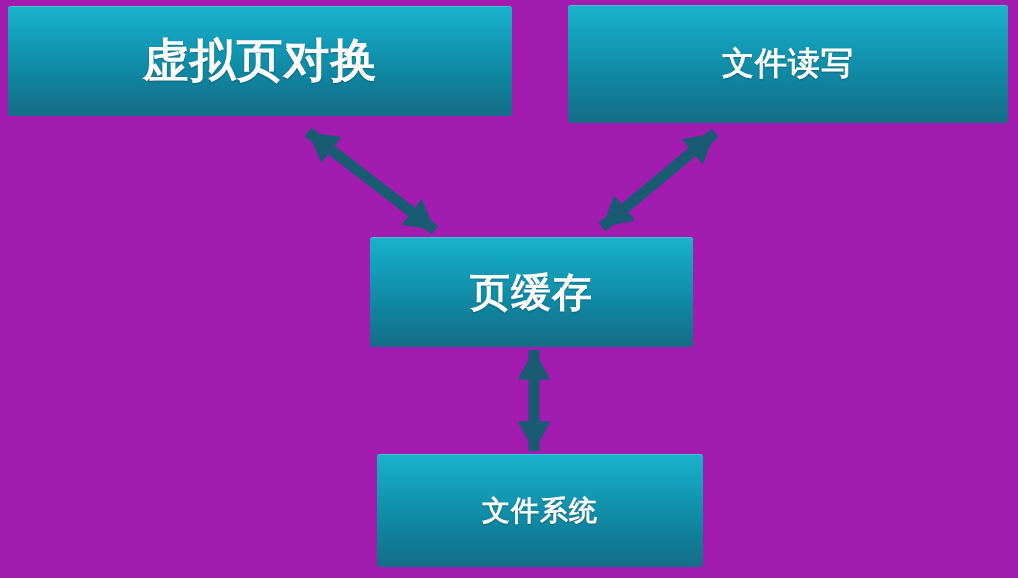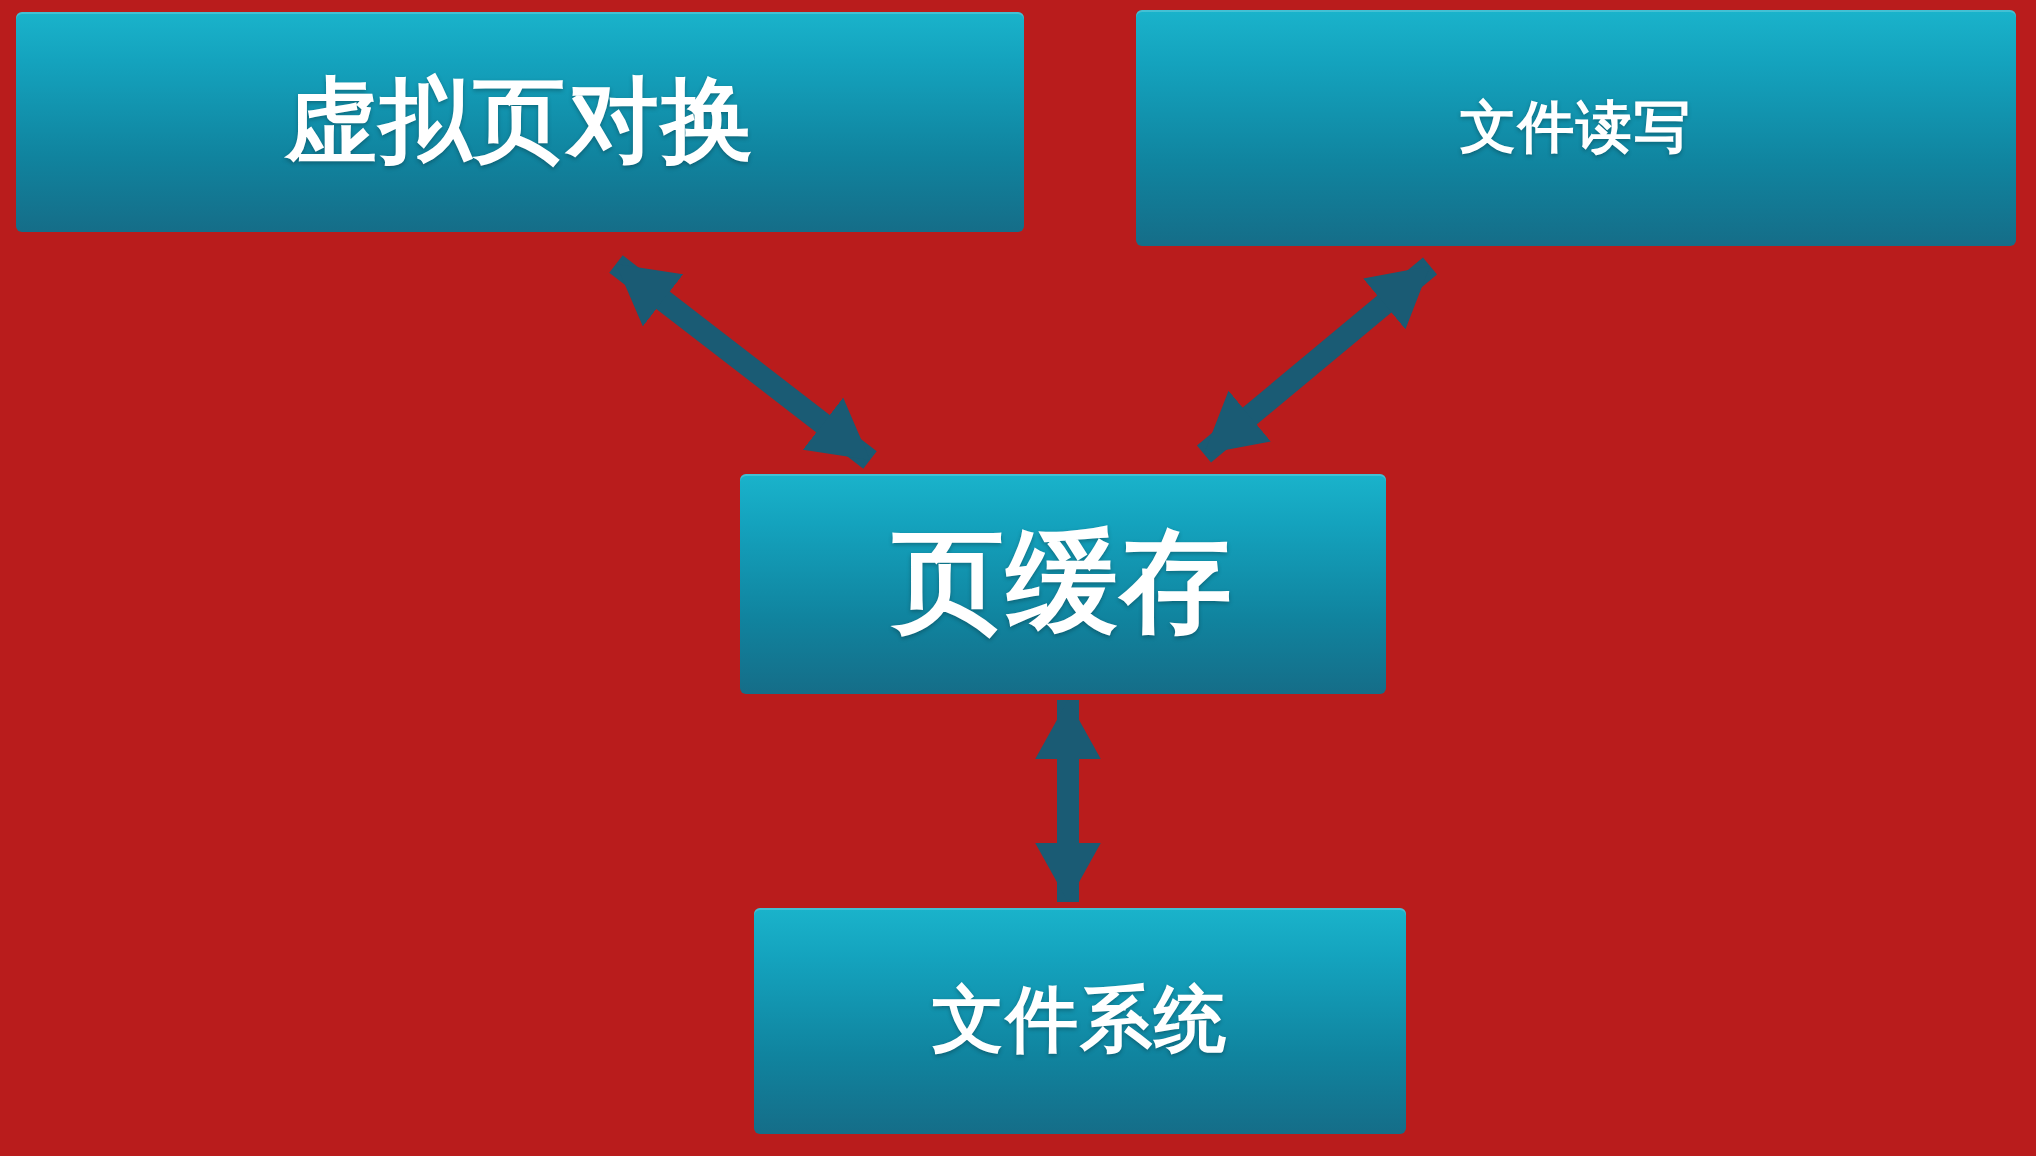--- a/index.html
+++ b/index.html
@@ -1,20 +1,20 @@
 <!DOCTYPE html>
 <html><head>
 <meta charset="utf-8">
 <style>
   html, body { margin: 0; padding: 0; background: #ffffff; }
   .canvas {
     position: relative;
     width: 1018px;
     height: 578px;
-    background: #b91c1c;
+    background: #a21caf;
     overflow: hidden;
     font-family: "Liberation Sans", sans-serif;
   }
   .arrow-layer {
     position: absolute;
     left: 0; top: 0;
     width: 1018px; height: 578px;
   }
   .node {
     position: absolute;
@@ -25,23 +25,23 @@
     align-items: center;
     justify-content: center;
     color: #ffffff;
     font-weight: bold;
     text-align: center;
     text-shadow: 0 1px 2px rgba(0,0,0,0.28);
     letter-spacing: 1px;
     box-shadow: inset 0 1px 0 rgba(255,255,255,0.18);
   }
   .node-virtual   { left: 8px;   top: 6px;   width: 504px; height: 110px; font-size: 46px; }
-  .node-filerw    { left: 568px; top: 5px;   width: 440px; height: 118px; font-size: 28px; line-height: 1.18; }
-  .node-cache     { left: 370px; top: 237px; width: 323px; height: 110px; font-size: 56px; }
-  .node-fs        { left: 377px; top: 454px; width: 326px; height: 113px; font-size: 36px; }
+  .node-filerw    { left: 568px; top: 5px;   width: 440px; height: 118px; font-size: 32px; line-height: 1.18; }
+  .node-cache     { left: 370px; top: 237px; width: 323px; height: 110px; font-size: 40px; }
+  .node-fs        { left: 377px; top: 454px; width: 326px; height: 113px; font-size: 28px; }
   .node .line2 { letter-spacing: 0; }
 </style>
 </head>
 <body>
 
 <div class="canvas">
 
   <svg class="arrow-layer" viewBox="0 0 1018 578" xmlns="http://www.w3.org/2000/svg">
     <defs>
       <marker id="dh" markerWidth="3" markerHeight="3" viewBox="0 0 3 3" refX="2.7" refY="1.5" orient="auto-start-reverse" markerUnits="strokeWidth">

